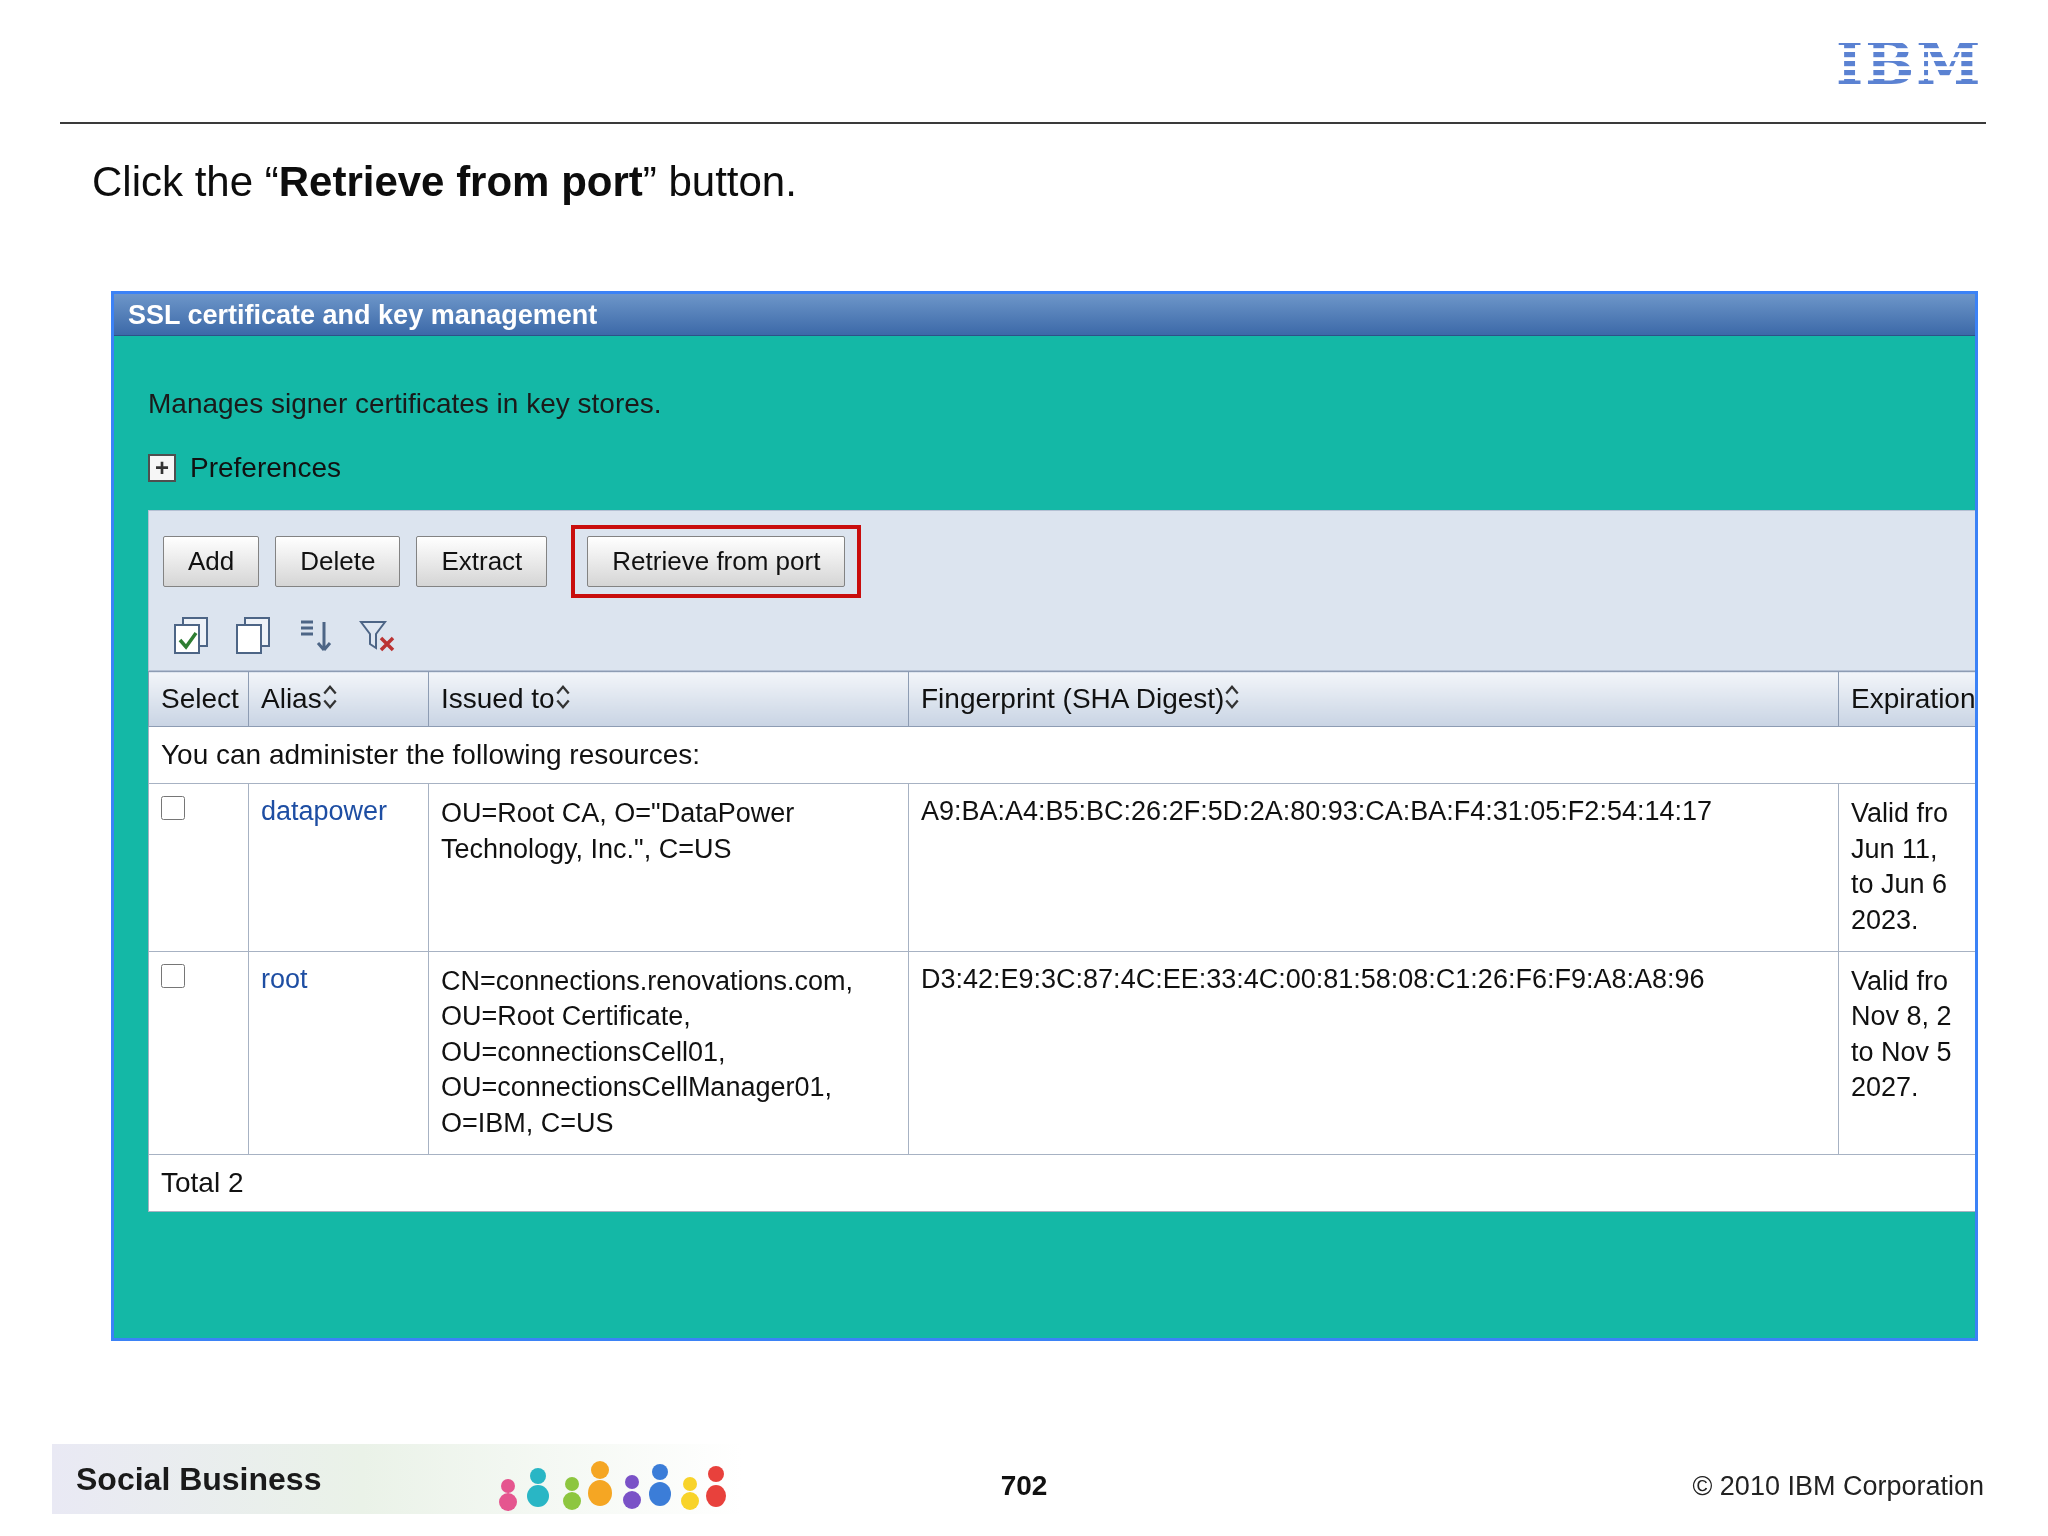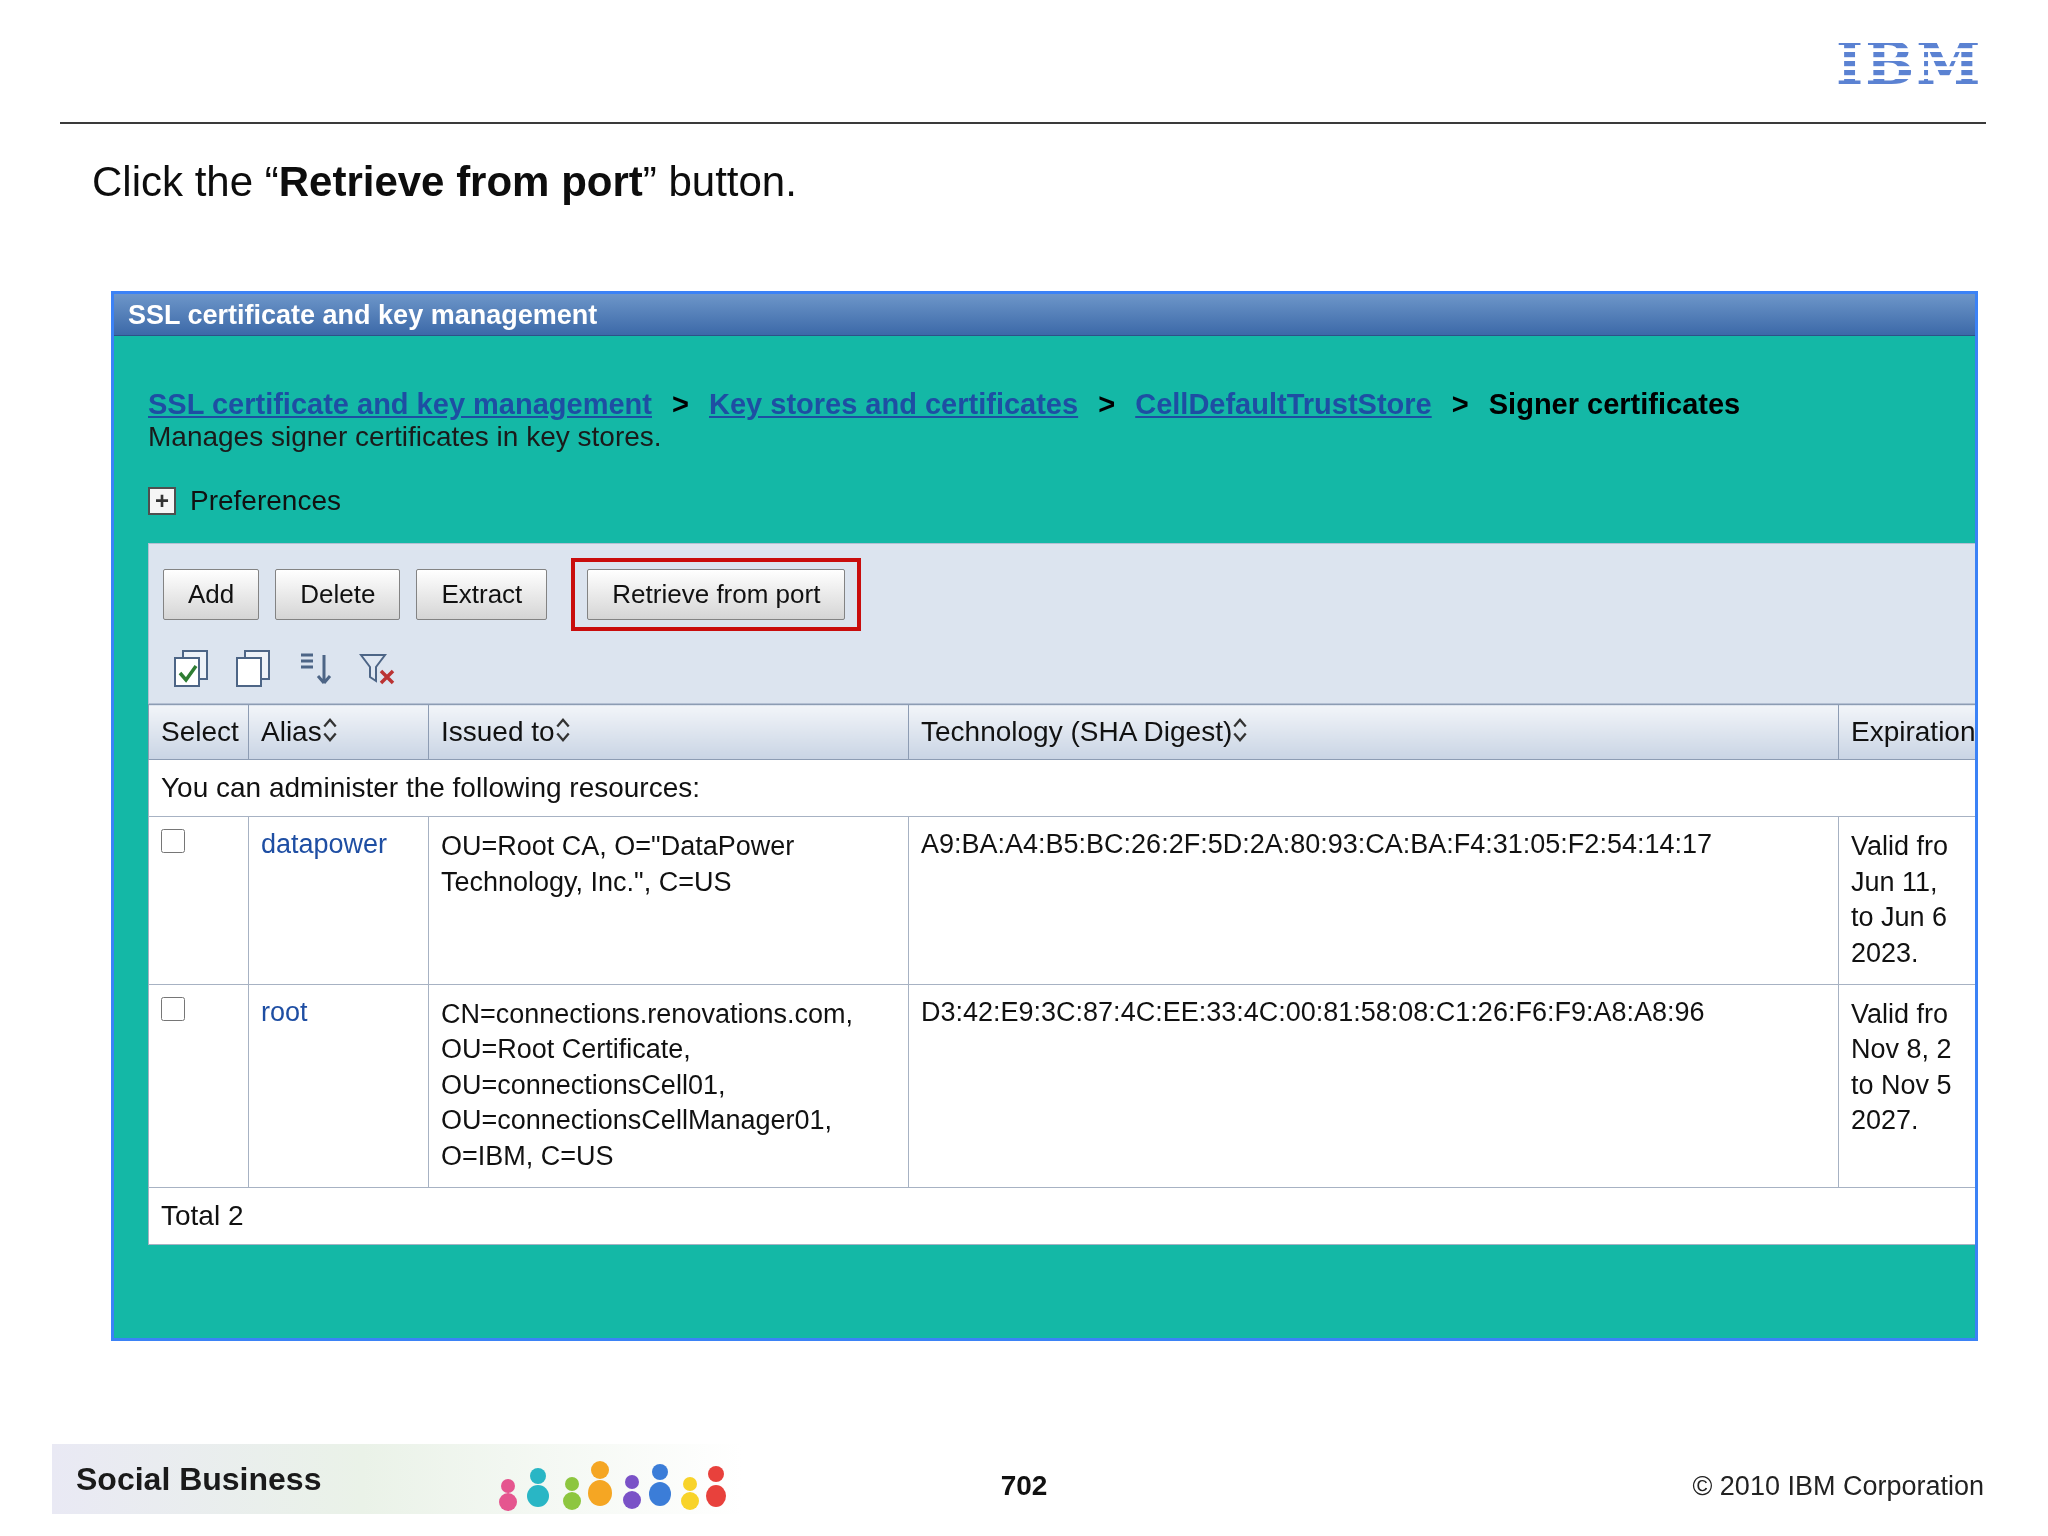--- a/index.html
+++ b/index.html
@@ -81,29 +81,20 @@
     <text x="2" y="50" font-family="DejaVu Serif, serif" font-weight="bold" font-size="58" letter-spacing="2" fill="url(#ibmStripes)">IBM</text>
   </svg>
 </div>
 
 <div class="slide-title"><span>Click the “</span><b>Retrieve from port</b><span>” button.</span></div>
 
 <div class="console">
   <div class="console-titlebar">SSL certificate and key management</div>
 
   <div class="console-body">
-    <div class="breadcrumb">
-      <span class="crumb-link">SSL certificate and key management</span>
-      <span class="crumb-sep">&gt;</span>
-      <span class="crumb-link">Key stores and certificates</span>
-      <span class="crumb-sep">&gt;</span>
-      <span class="crumb-link">CellDefaultTrustStore</span>
-      <span class="crumb-sep">&gt;</span>
-      <span class="crumb-current">Signer certificates</span>
-    </div>
 
     <div class="desc">Manages signer certificates in key stores.</div>
 
     <div class="prefs">
       <span class="prefs-icon">+</span>
       <span>Preferences</span>
     </div>
 
     <div class="toolbar">
       <div class="btn-row">
@@ -162,21 +153,21 @@
             <span class="th-inner">
               <span>Issued to</span>
               <svg class="sort-icon" width="16" height="28" viewBox="0 0 14 24">
                 <path d="M2 9 L7 3 L12 9" fill="none" stroke="#333" stroke-width="2"></path>
                 <path d="M2 15 L7 21 L12 15" fill="none" stroke="#333" stroke-width="2"></path>
               </svg>
             </span>
           </th>
           <th>
             <span class="th-inner">
-              <span>Technology (SHA Digest)</span>
+              <span>Fingerprint (SHA Digest)</span>
               <svg class="sort-icon" width="16" height="28" viewBox="0 0 14 24">
                 <path d="M2 9 L7 3 L12 9" fill="none" stroke="#333" stroke-width="2"></path>
                 <path d="M2 15 L7 21 L12 15" fill="none" stroke="#333" stroke-width="2"></path>
               </svg>
             </span>
           </th>
           <th>
             <span>Expiration</span>
           </th>
         </tr>

